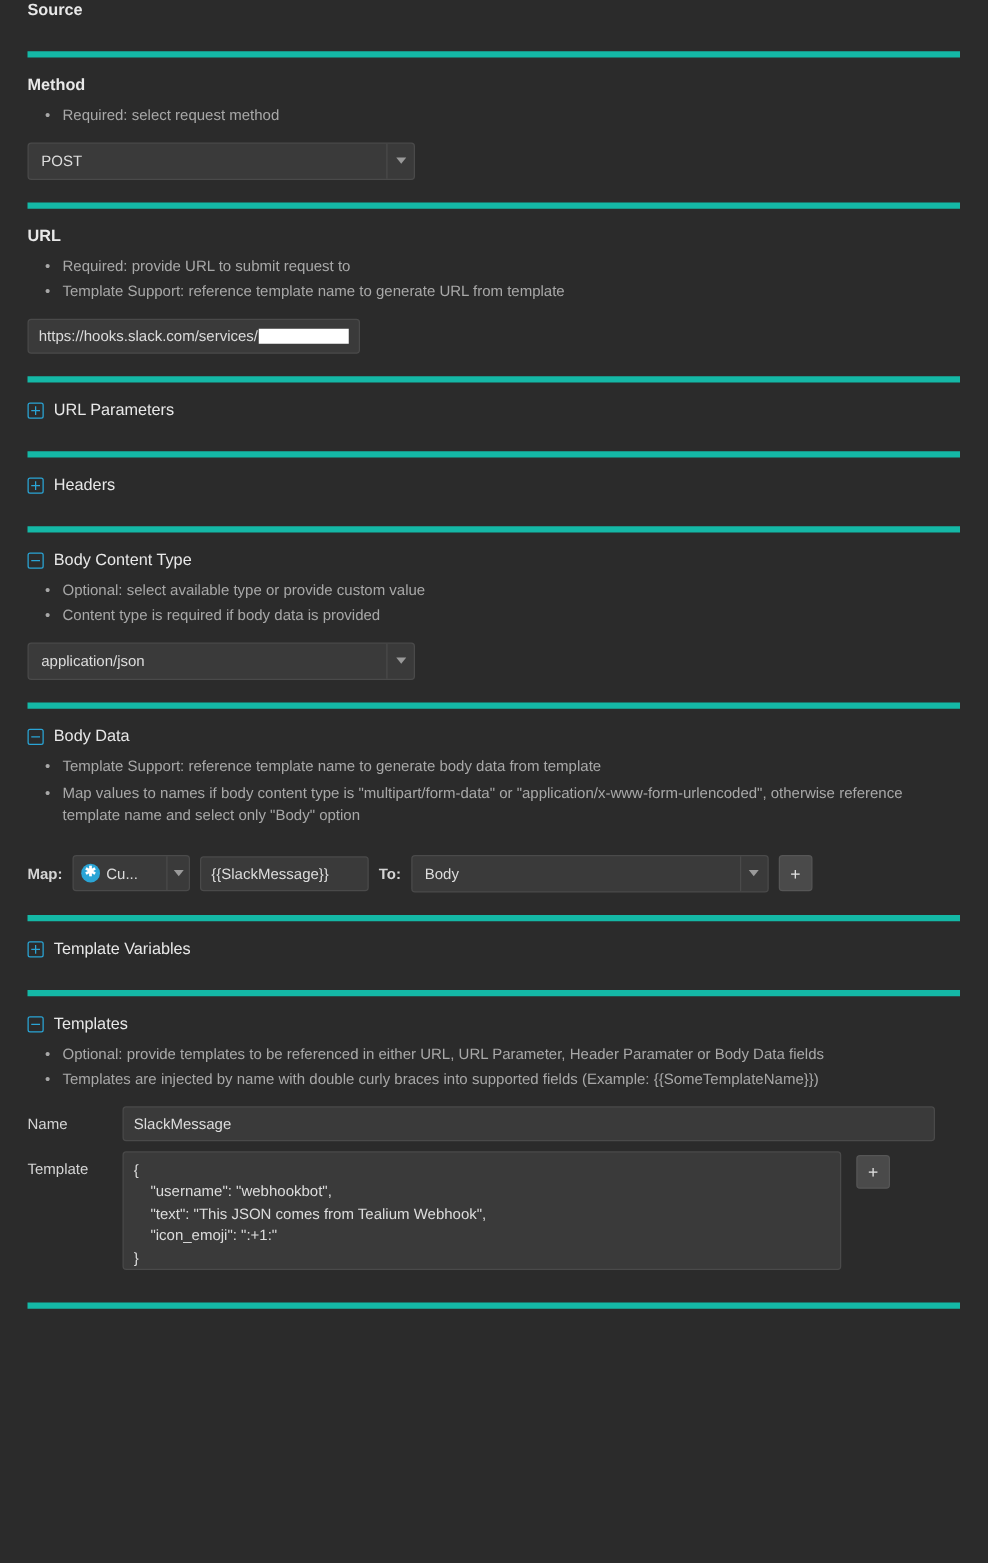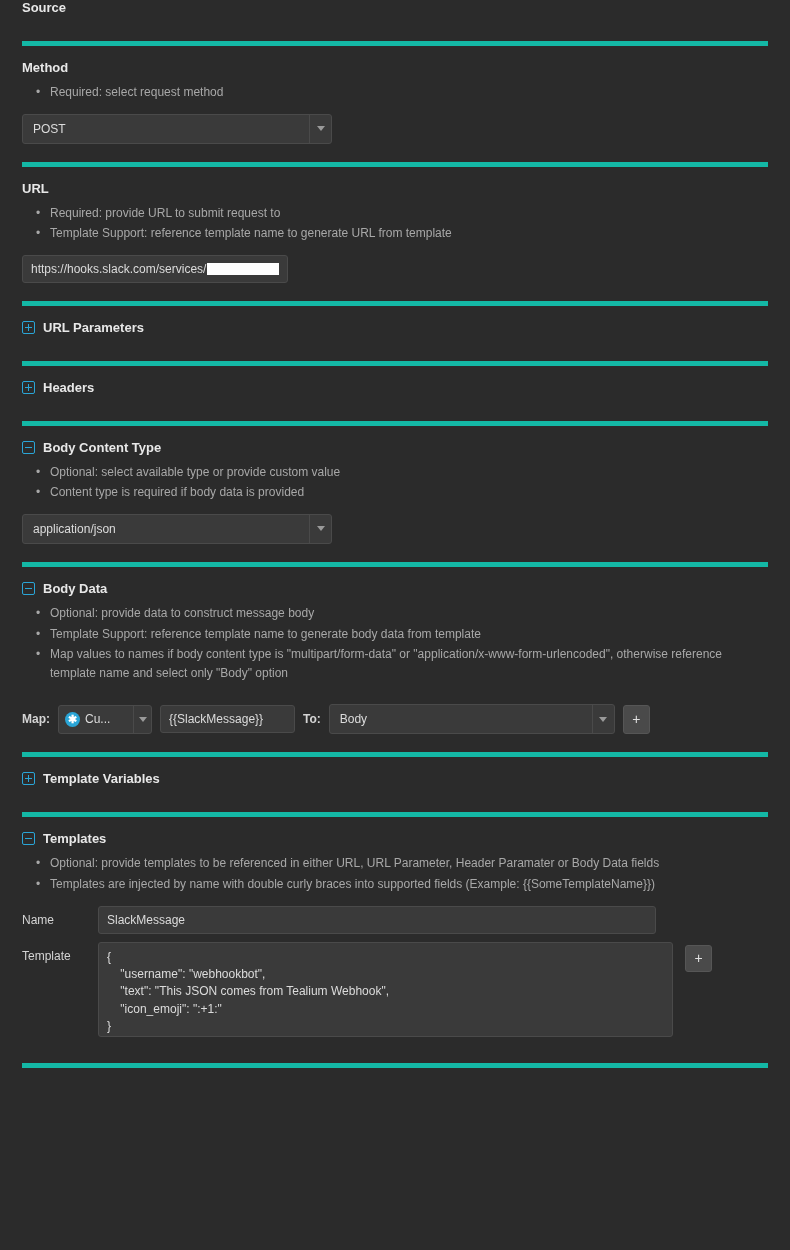--- a/index.html
+++ b/index.html
@@ -11,25 +11,25 @@
     font-family: "Liberation Sans", sans-serif;
     color: #d4d4d4;
   }
   .page { width: 790px; position: relative; padding: 0 22px; }
 
   .section { border-bottom: 5px solid #14b8a6; padding: 14px 0 18px 0; }
   .section:first-child { padding-top: 0; }
 
   .sec-title {
     font-size: 13px;
-    font-weight: bold;
+    font-weight: normal;
     color: #e8e8e8;
     margin: 0 0 8px 0;
     display: flex;
-    align-items: center;
+    align-items: flex-end;
     gap: 8px;
   }
 
   .toggle {
     width: 13px; height: 13px;
     border: 1px solid #2aa5d6;
     border-radius: 2px;
     display: inline-block;
     position: relative;
     flex: 0 0 auto;
@@ -192,21 +192,21 @@
     gap: 12px;
     margin-bottom: 8px;
   }
   .tmpl-label {
     width: 64px;
     font-size: 12px;
     color: #d4d4d4;
     padding-top: 7px;
     flex: 0 0 auto;
   }
-  .name-input { width: 558px; }
+  .name-input { width: 650px; }
   .tmpl-area {
     width: 575px;
     height: 95px;
     background: #3a3a3a;
     border: 1px solid #4a4a4a;
     border-radius: 3px;
     font-family: "Liberation Sans", sans-serif;
     font-size: 12px;
     color: #dcdcdc;
     padding: 6px 8px;
@@ -296,21 +296,20 @@
         </span>
     </div>
   </div>
 
   <div class="section">
     <div class="sec-title">
       <span class="toggle"></span>
       <span>Body Data</span>
     </div>
     <ul class="hints">
-      <li>Optional: provide data to construct message body</li>
       <li>Template Support: reference template name to generate body data from template</li>
       <li>Map values to names if body content type is "multipart/form-data" or "application/x-www-form-urlencoded", otherwise reference template name and select only "Body" option</li>
     </ul>
     <div class="maprow">
       <span class="lbl">Map:</span>
       <div class="small-select">
         <span class="badge-icon">✱</span>
         <span>Cu...</span>
         <span class="caret">
             <i></i>

